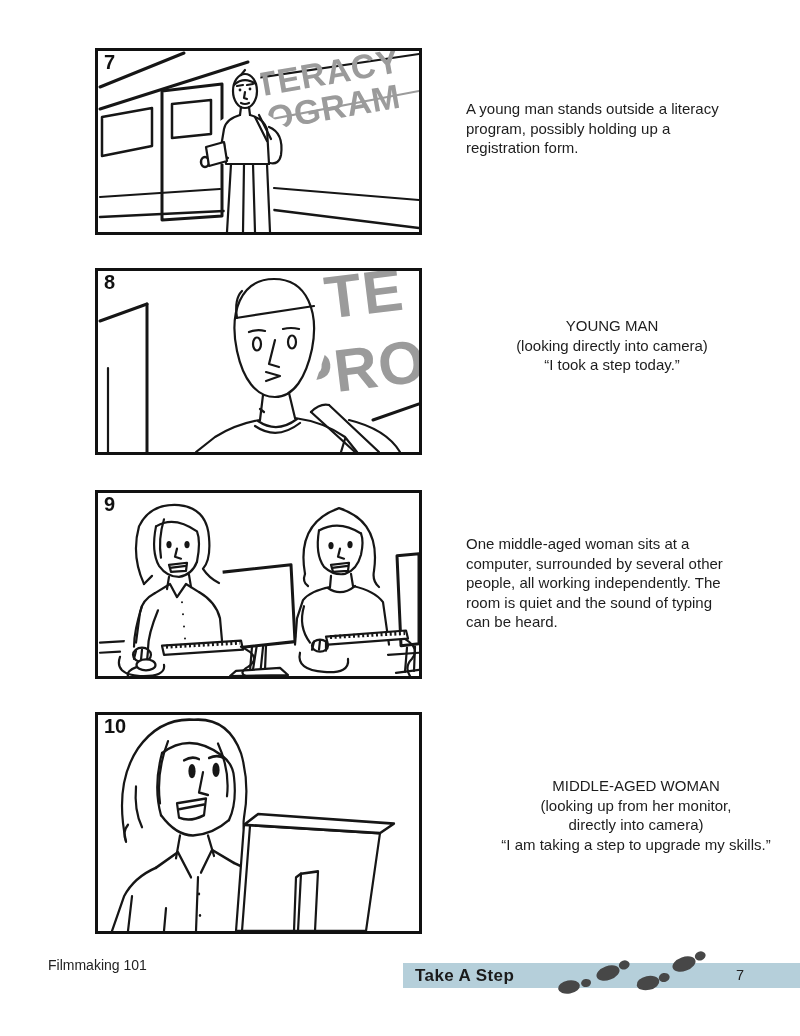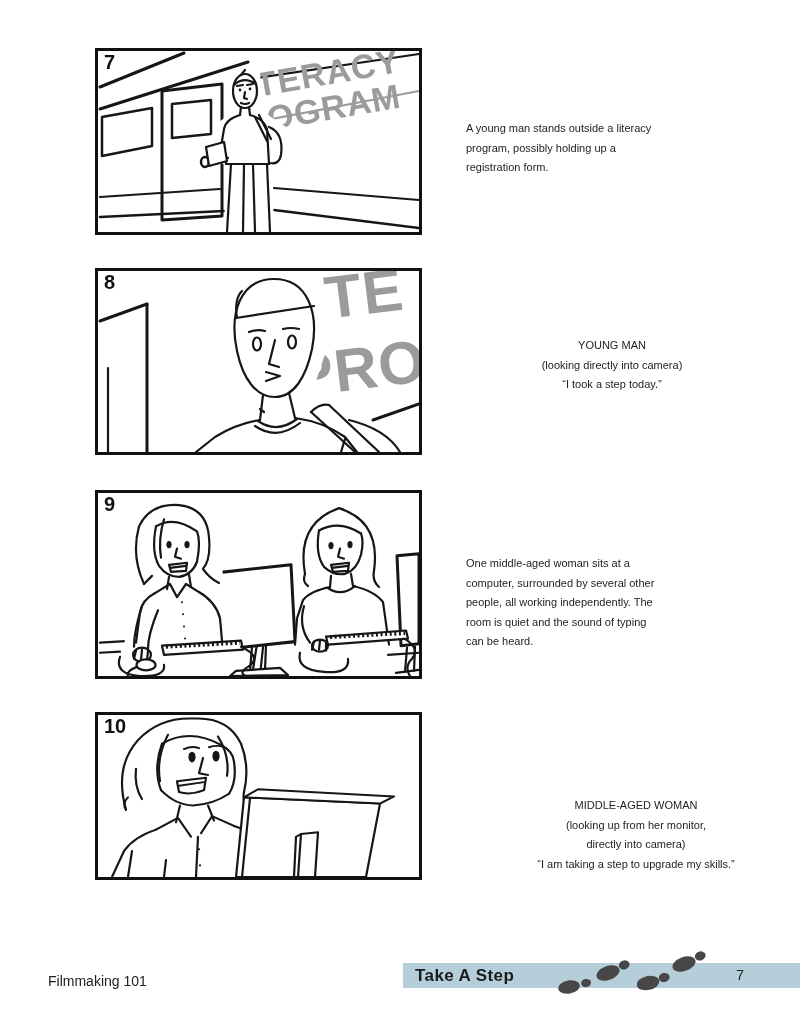--- a/index.html
+++ b/index.html
@@ -3,37 +3,37 @@
 <meta charset="utf-8">
 <style>
   html,body{margin:0;padding:0;background:#e8e8e8;}
   #page{position:relative;width:800px;height:1036px;background:#ffffff;overflow:hidden;
         font-family:"Liberation Sans",sans-serif;color:#1c1c1c;}
   .panel{position:absolute;left:95px;width:327px;box-sizing:border-box;
          border:3px solid #111;background:#fff;}
   .panel svg{display:block;width:100%;height:100%;}
   .panel-num{position:absolute;top:1px;left:6px;font-weight:bold;font-size:20px;
              line-height:1;color:#111;font-family:"Liberation Sans",sans-serif;}
-  .caption{position:absolute;font-size:11px;line-height:19.5px;color:#1d1d1d;
-           white-space:pre-line;margin-top:20px;}
+  .caption{position:absolute;font-size:15px;line-height:19.5px;color:#1d1d1d;
+           white-space:pre-line;}
   .caption.center{text-align:center;}
   
   .art path,.art polygon,.art ellipse,.art circle,.art line,.art polyline{
     fill:none;stroke:#161616;stroke-width:2.2;stroke-linecap:round;stroke-linejoin:round;}
   .art .w3{stroke-width:3;}
   .art .w25{stroke-width:2.5;}
   .art .sil{fill:#fff;stroke:none;}
   .art .wf{fill:#fff;}
   .art .dot{fill:#161616;stroke:none;}
   .art .grayline{stroke:#9b9b9b;}
   .art .signtext{fill:#9b9b9b;stroke:none;font-family:"Liberation Sans",sans-serif;
                  font-weight:700;letter-spacing:1px;}
   .art .keys{stroke-width:4;stroke-dasharray:2 2.6;stroke-linecap:butt;}
   
-  .footer-left{position:absolute;left:48px;top:955px;font-size:14px;line-height:20px;color:#222;margin-top:16px;}
+  .footer-left{position:absolute;left:48px;top:955px;font-size:14px;line-height:20px;color:#222;}
   .banner{position:absolute;left:403px;top:963px;width:397px;height:25px;background:#b5cfda;}
   .banner-title{position:absolute;left:12px;top:0;height:31px;line-height:25px;
                 font-size:17px;font-weight:bold;color:#1b1b1b;letter-spacing:.4px;}
   .page-num{position:absolute;left:326px;top:0;width:22px;height:25px;line-height:25px;
             text-align:center;font-size:14.5px;color:#222;}
   .footprints{position:absolute;left:548px;top:940px;width:175px;height:62px;z-index:2;}
   .footprints ellipse{fill:#474747;stroke:none;}
 </style>
 </head>
 <body>
@@ -211,21 +211,21 @@
       </g>
     </svg>
     <span class="panel-num">9</span>
   </div>
   <div class="caption" style="left:466px;top:534px;width:320px;">One middle-aged woman sits at a
 computer, surrounded by several other
 people, all working independently. The
 room is quiet and the sound of typing
 can be heard.</div>
 
-  <div class="panel" style="top:712px;height:168px;">
+  <div class="panel" style="top:712px;height:222px;">
     <svg class="art" viewBox="0 0 321 181" preserveAspectRatio="none">
       <g>
         <polygon class="sil" points="16,6 150,6 156,110 172,140 150,181 10,181"></polygon>
         <path stroke-width="2.6" d="M28,106 Q16,58 40,28 Q62,2 96,4 Q130,2 143,32 Q152,58 146,86 Q144,98 151,107"></path>
         <path d="M28,106 Q24,98 30,92"></path>
         <path d="M70,22 Q58,48 62,74"></path>
         <path d="M120,24 Q132,46 129,68"></path>
         <path d="M38,60 Q36,80 44,94"></path>
         <path d="M64,32 Q55,60 63,84"></path>
         <path d="M64,32 Q92,14 124,34"></path>

